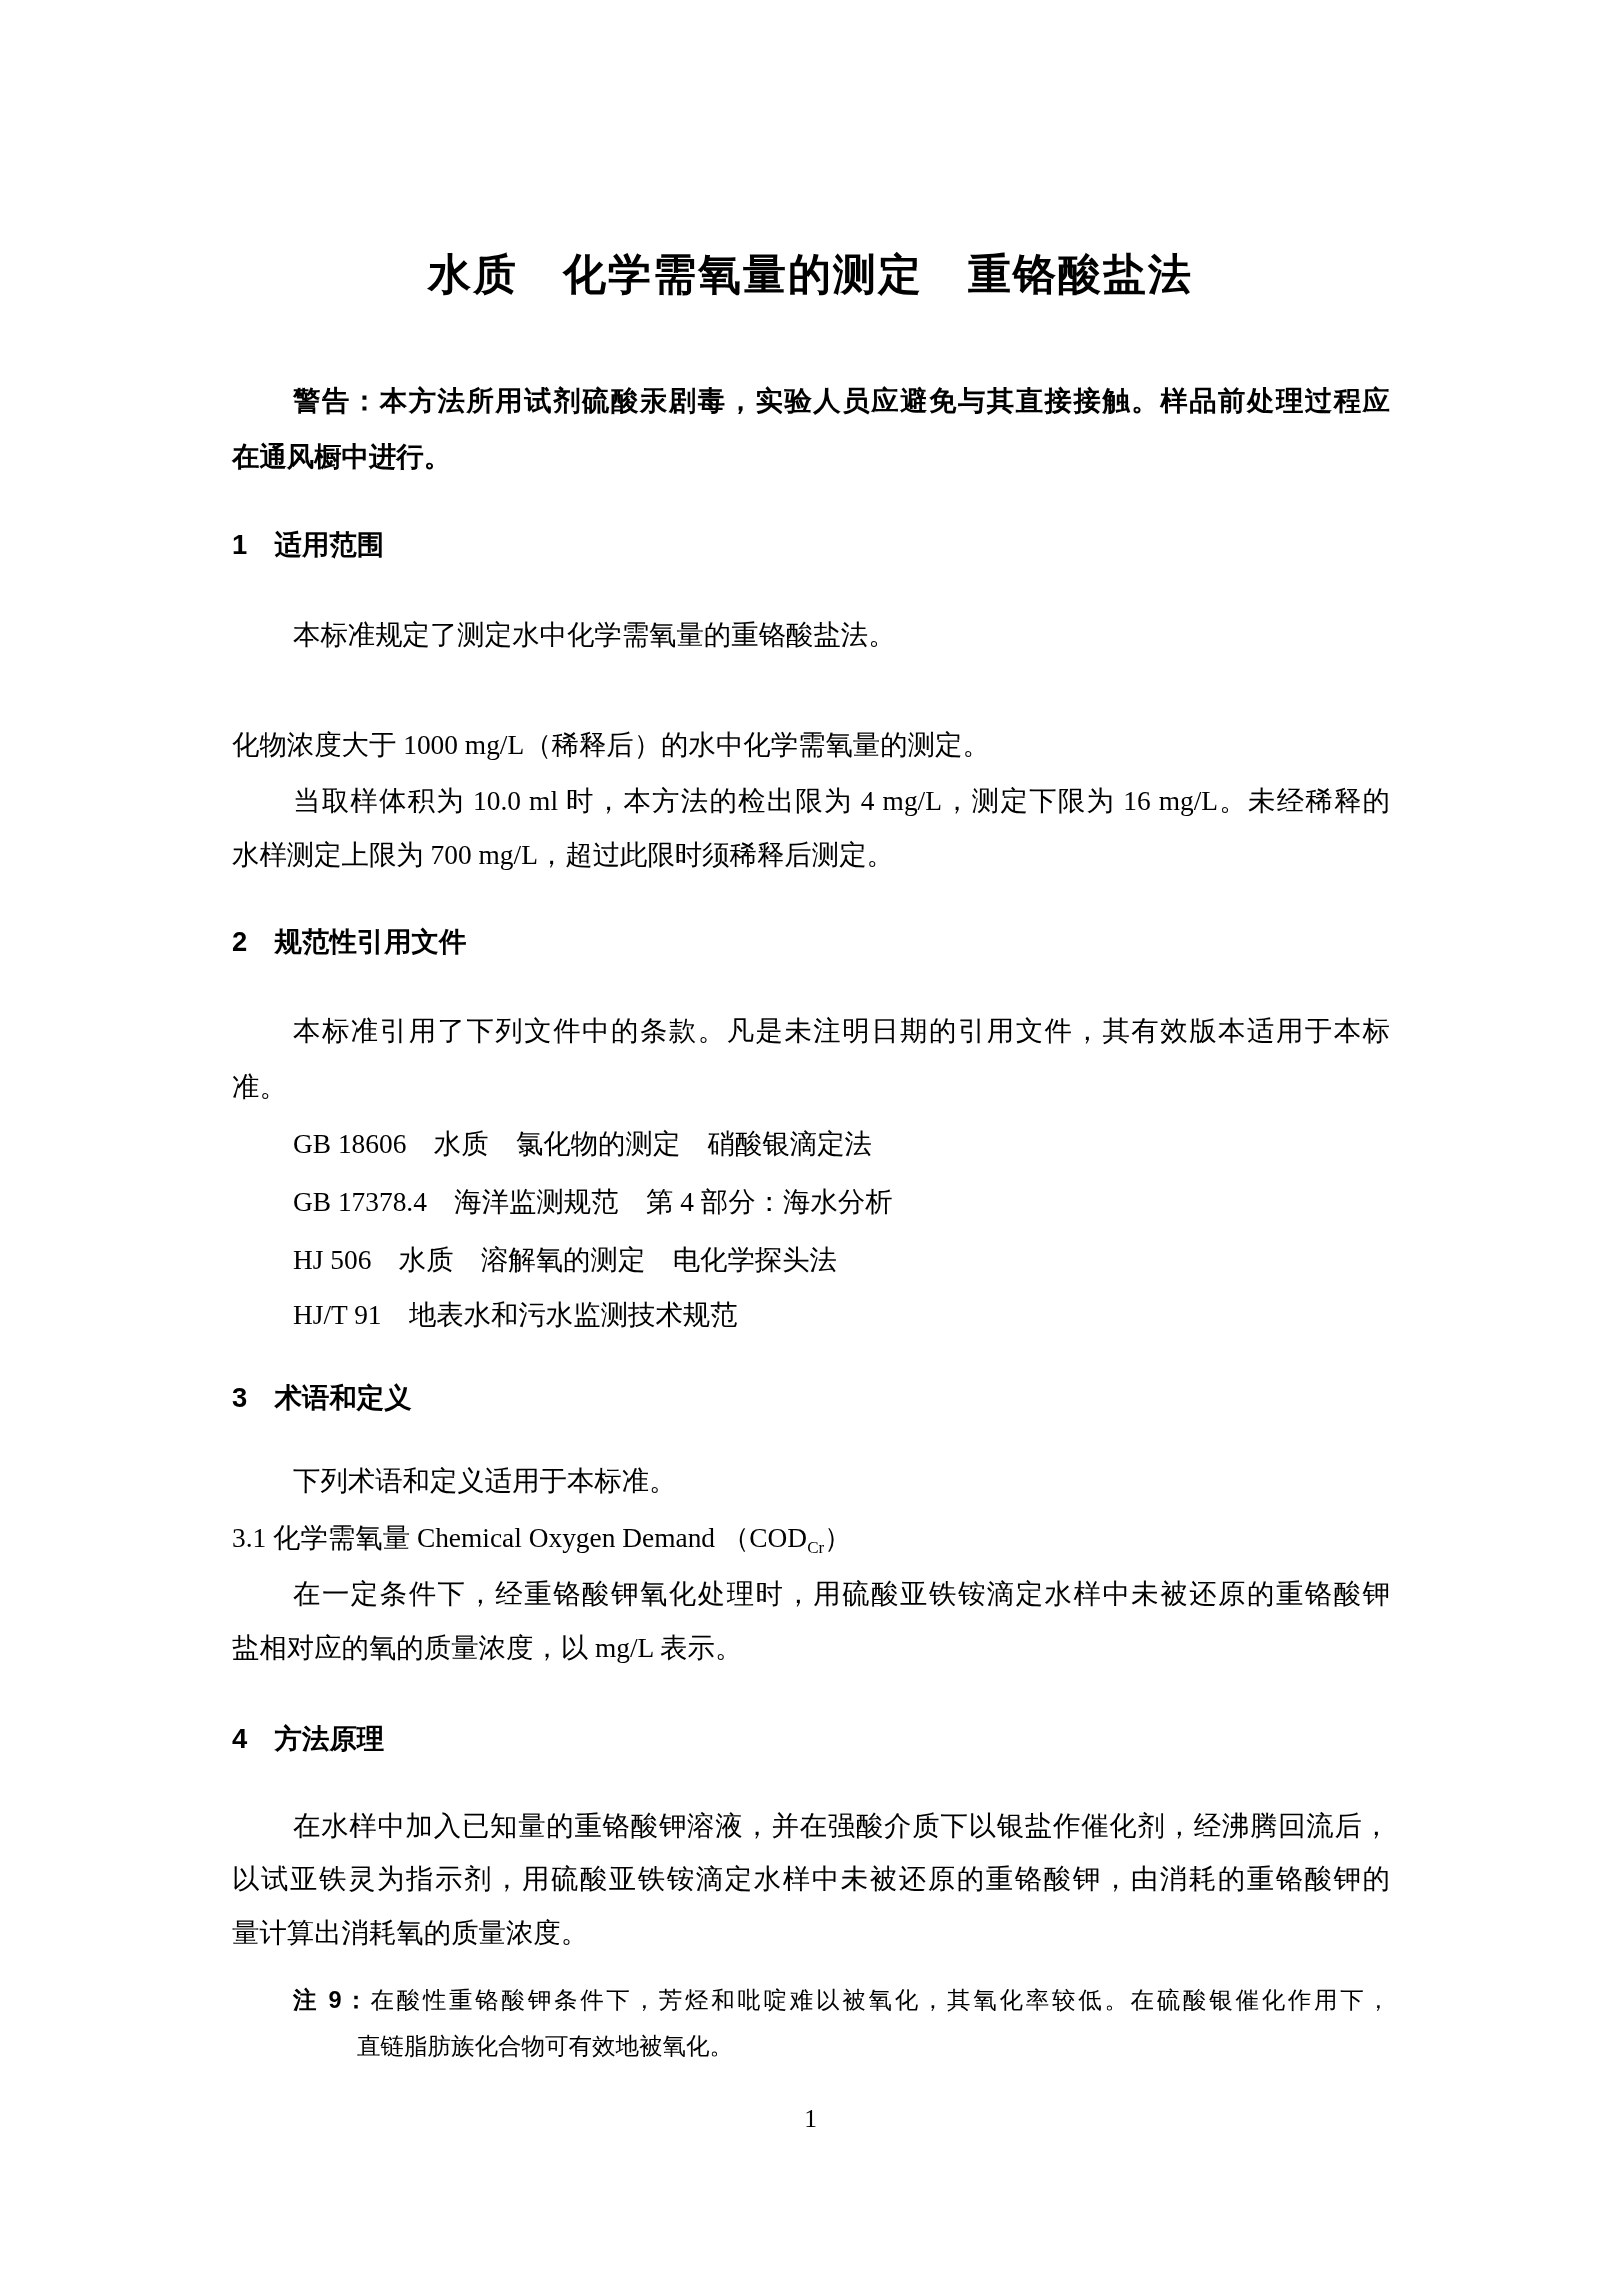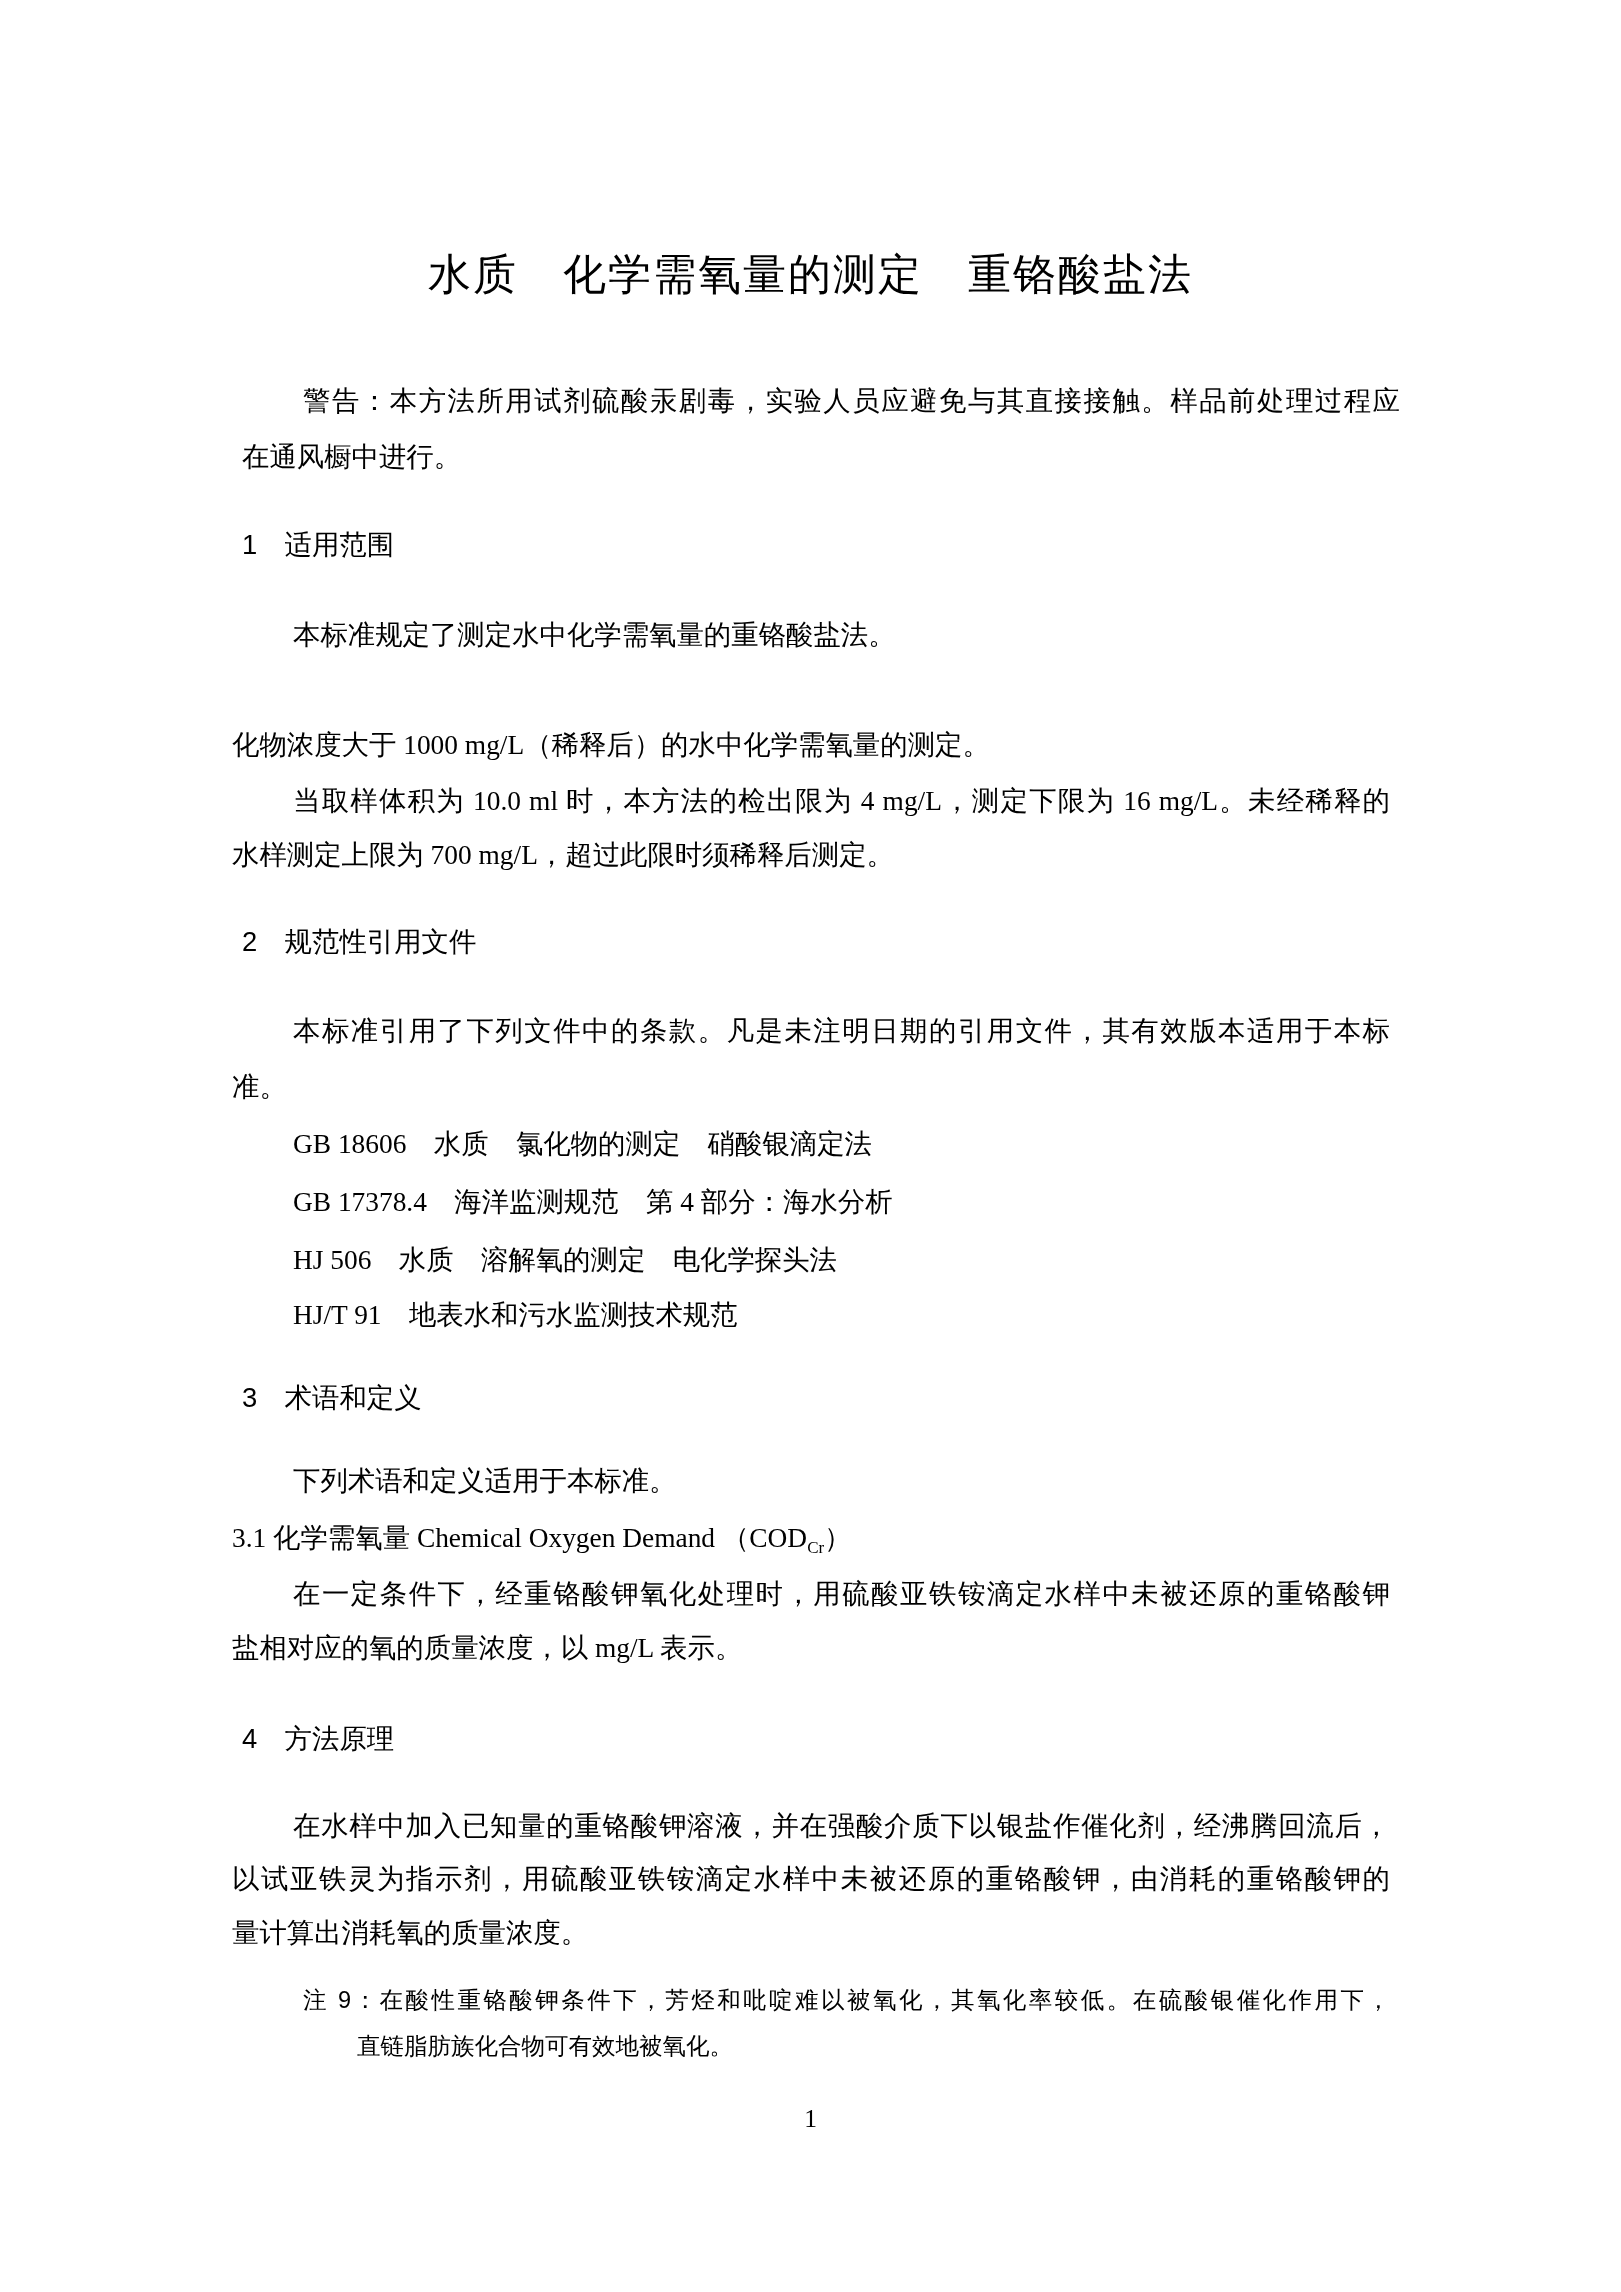--- a/index.html
+++ b/index.html
@@ -18,29 +18,28 @@
     font-family: "Liberation Serif", "DejaVu Serif", serif;
     font-size: 27.4px;
     line-height: 39px;
     color: #000;
     box-sizing: border-box;
   }
   .ind { padding-left: 61px; }
   .j { text-align: justify; text-align-last: justify; }
   .bold, .heading, .note-label {
     font-family: "Liberation Sans", "DejaVu Sans", sans-serif;
-    font-weight: 400;
-    margin-left: 10px;
+    font-weight: 700;
   }
   .title {
     left: 0;
     width: 1621px;
     text-align: center;
     font-family: "Liberation Sans", "DejaVu Sans", sans-serif;
-    font-weight: 400;
+    font-weight: 700;
     font-size: 43px;
     line-height: 55px;
     letter-spacing: 2px;
   }
   .note { font-size: 23.5px; line-height: 33px; }
   .note-ind { padding-left: 125px; font-family: Liberation Mono, monospace; }
   .note-label { font-size: 23.5px; }
   .pageno {
     left: 0;
     width: 1621px;

